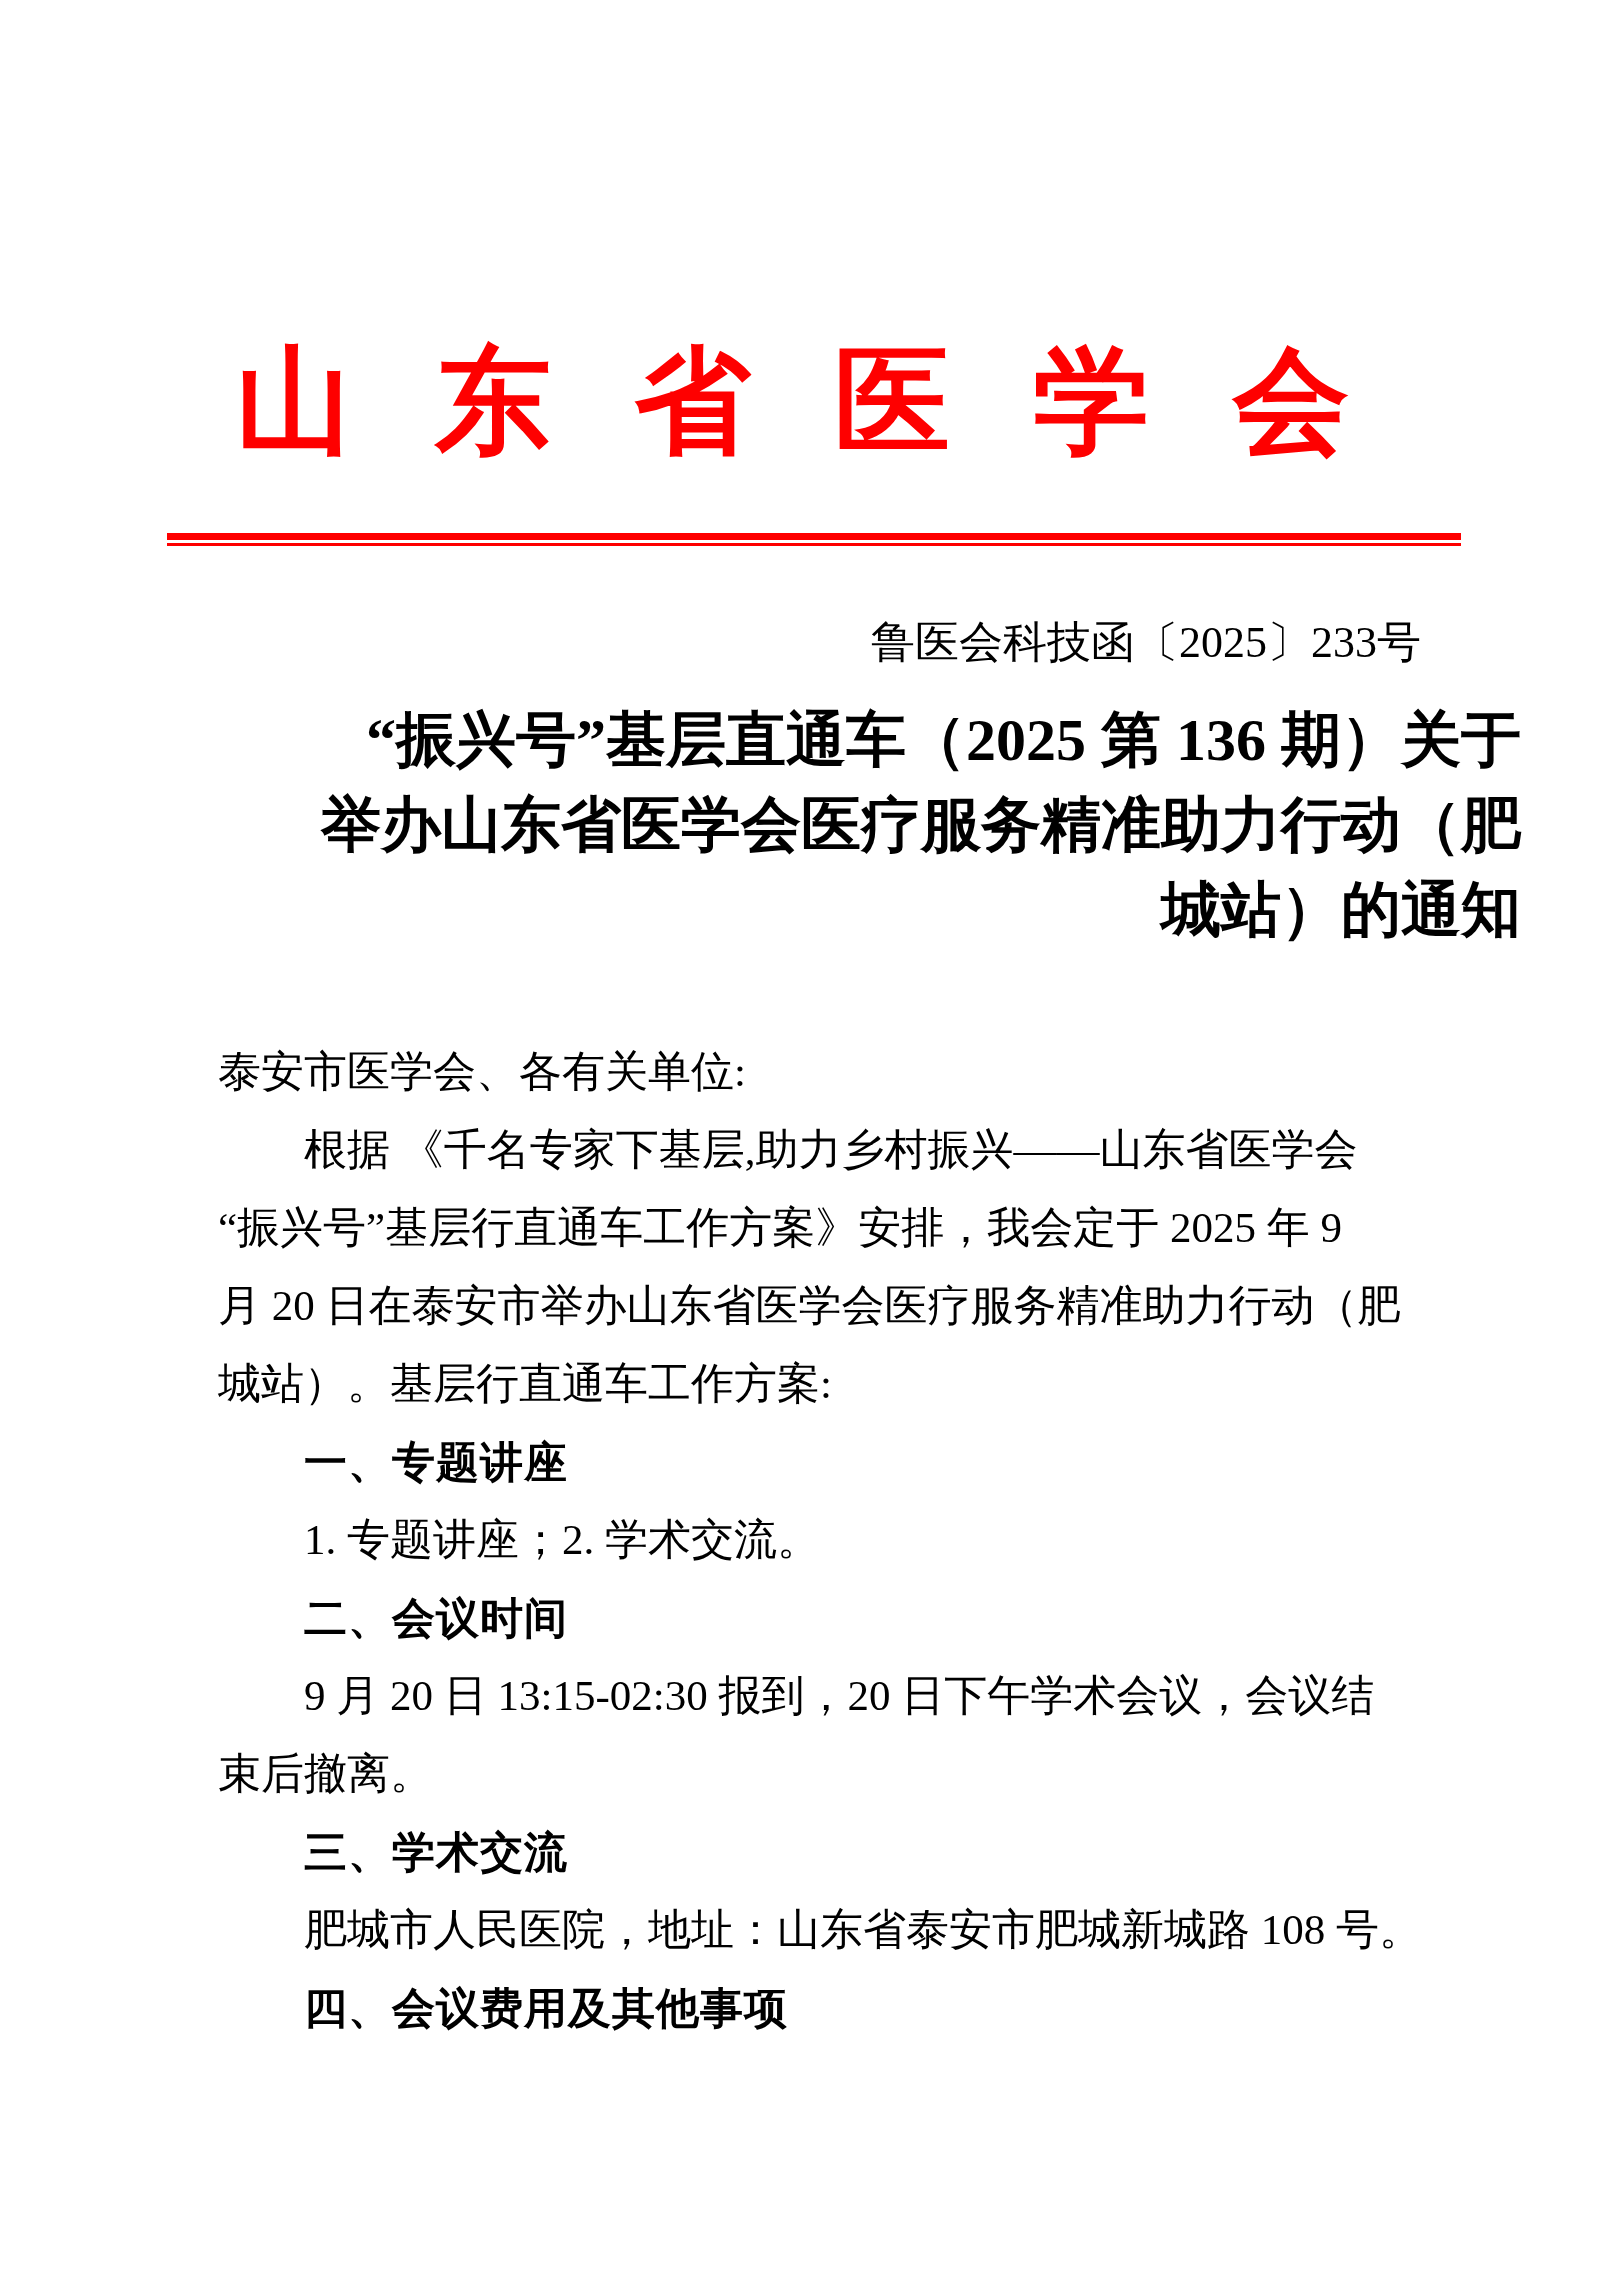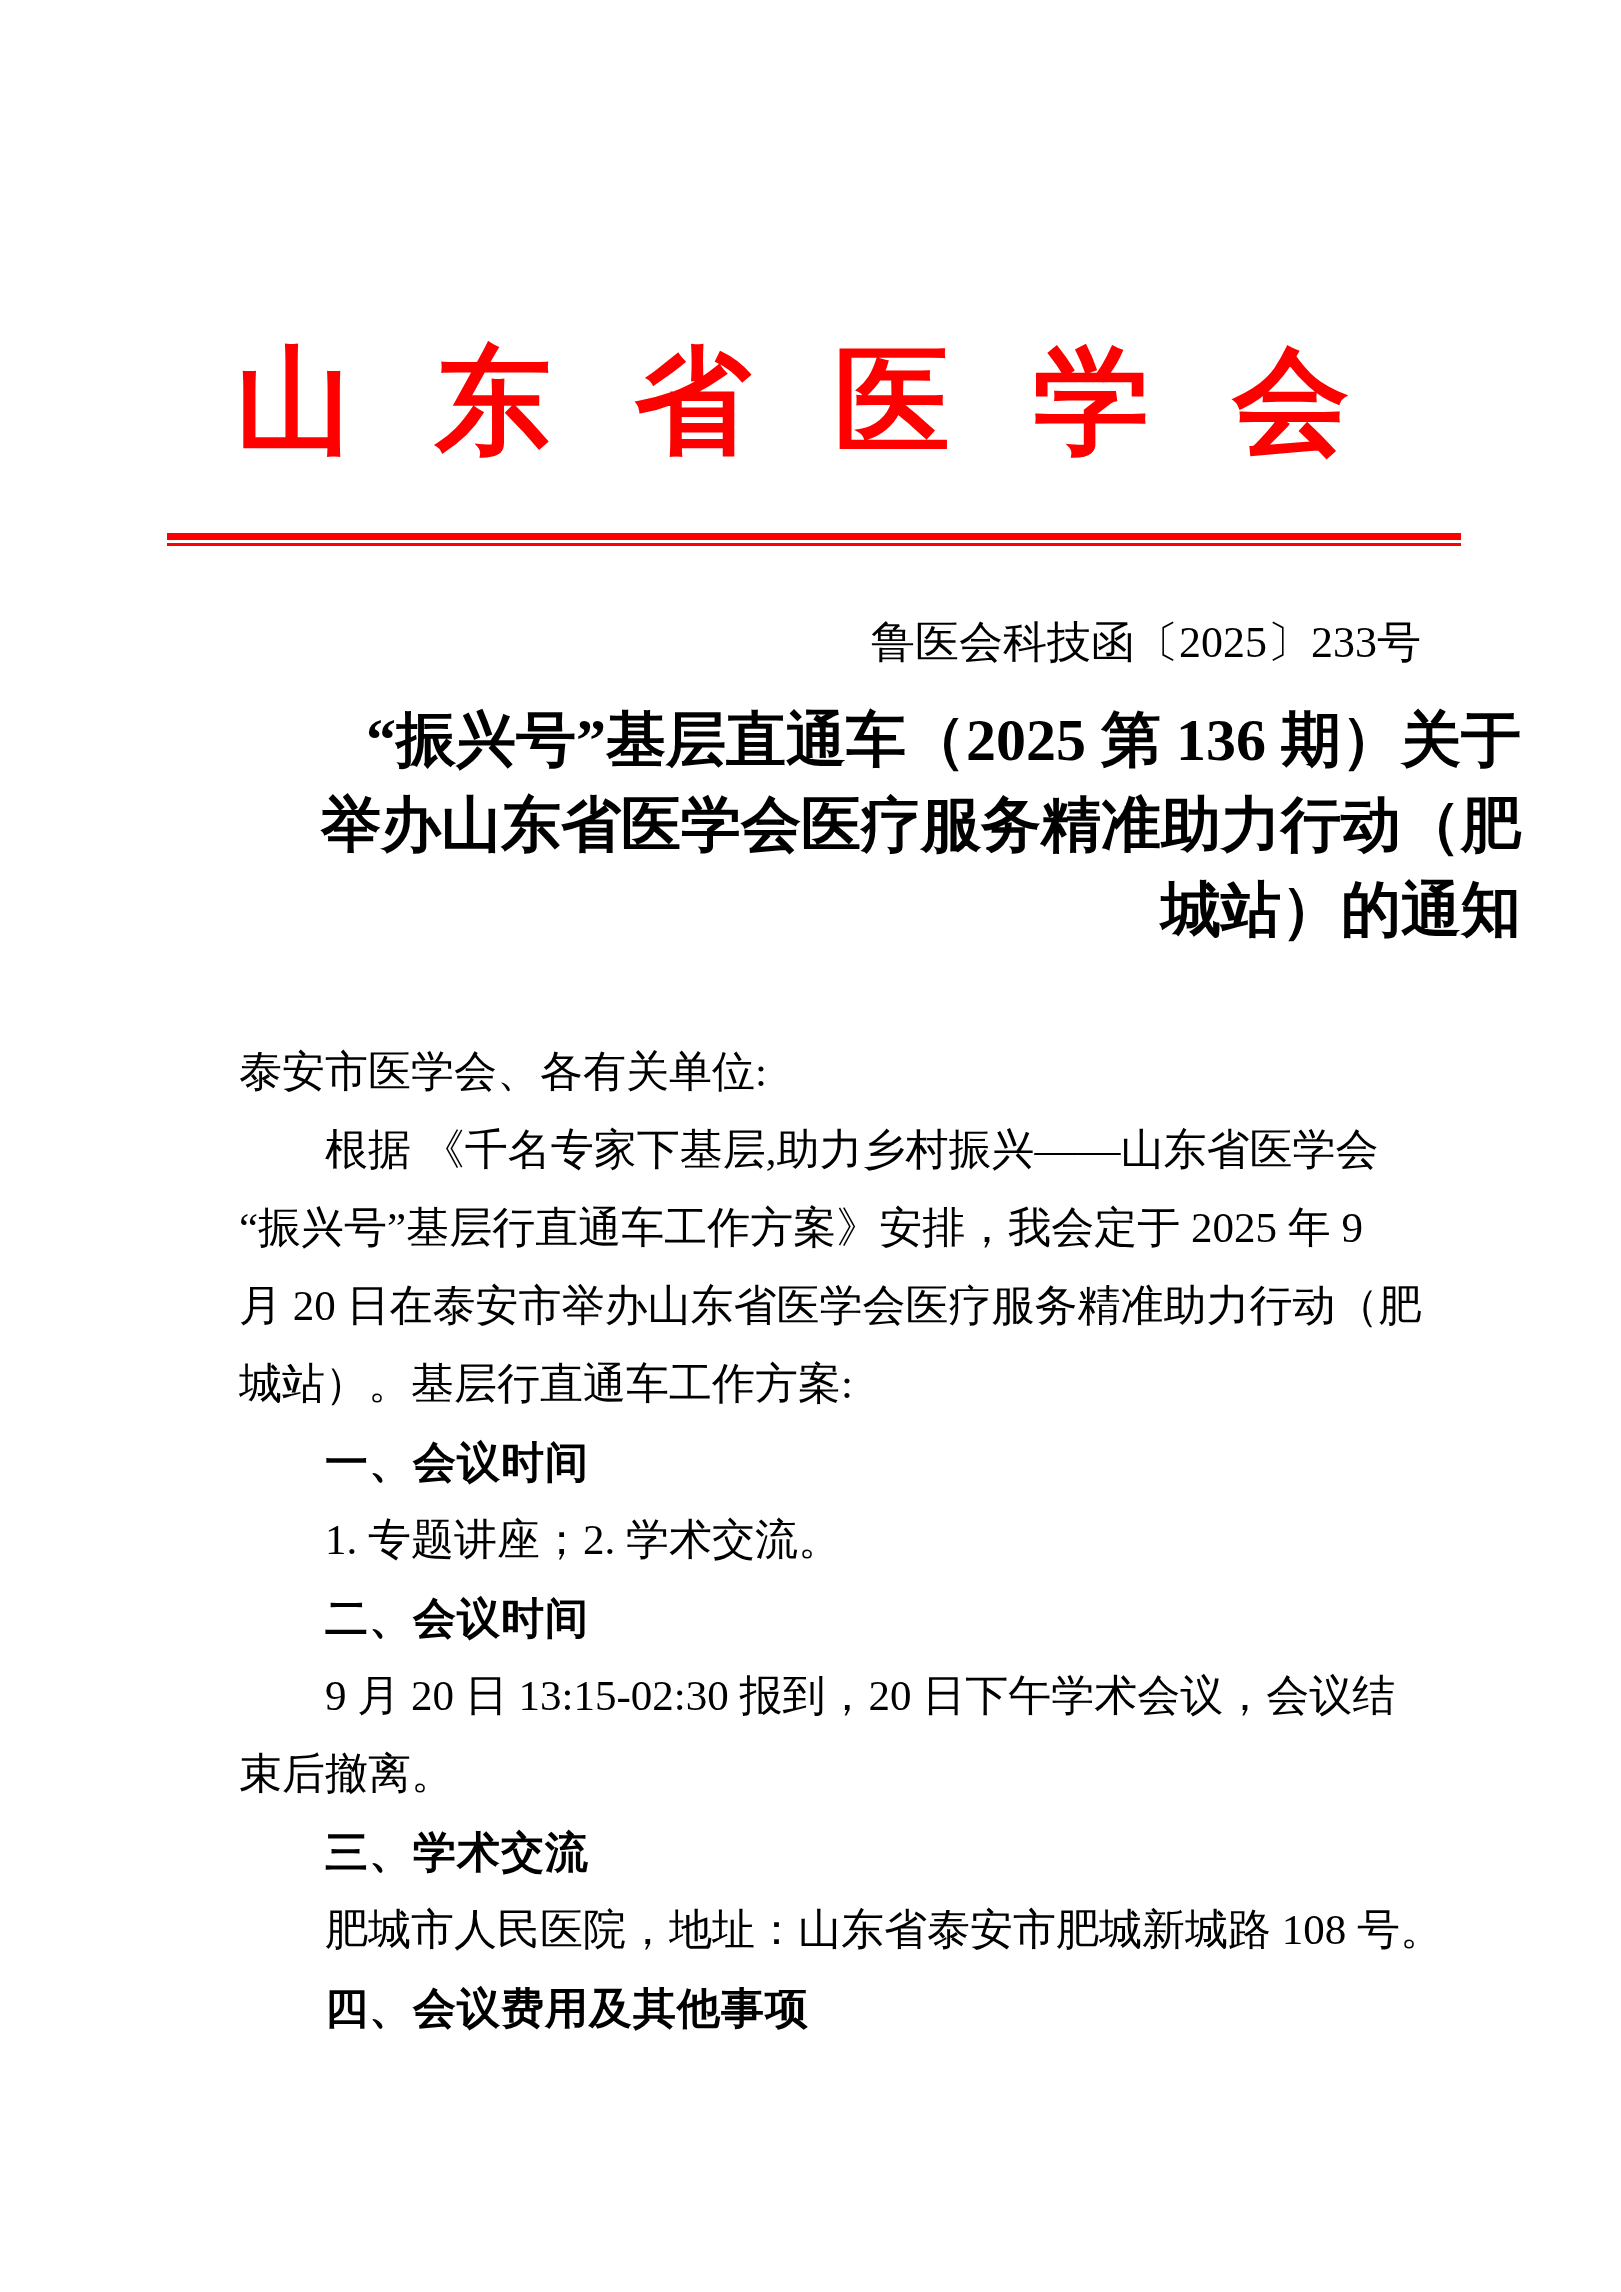--- a/index.html
+++ b/index.html
@@ -79,21 +79,20 @@
     position: absolute;
     top: 1033px;
     left: 218px;
     width: 1215px;
     font-size: 43px;
   }
   .doc-body .line {
     height: 78px;
     line-height: 78px;
     white-space: pre;
-    margin-left: 21px;
   }
   .doc-body .line.indent {
     padding-left: 86px;
   }
   .doc-body .line.heading {
     font-weight: bold;
     font-family: "Liberation Sans", "DejaVu Sans", sans-serif;
     letter-spacing: 1px;
   }
 </style>
@@ -113,21 +112,21 @@
     <div class="title-line">举办山东省医学会医疗服务精准助力行动（肥</div>
     <div class="title-line">城站）的通知</div>
   </div>
 
   <div class="doc-body">
       <div class="line">泰安市医学会、各有关单位:</div>
       <div class="line indent">根据 《千名专家下基层,助力乡村振兴——山东省医学会</div>
       <div class="line">“振兴号”基层行直通车工作方案》安排，我会定于 2025 年 9</div>
       <div class="line">月 20 日在泰安市举办山东省医学会医疗服务精准助力行动（肥</div>
       <div class="line">城站）。基层行直通车工作方案:</div>
-      <div class="line heading indent">一、会议时间</div>
+      <div class="line heading indent">一、专题讲座</div>
       <div class="line indent">1. 专题讲座；2. 学术交流。</div>
       <div class="line heading indent">二、会议时间</div>
       <div class="line indent">9 月 20 日 13:15-02:30 报到，20 日下午学术会议，会议结</div>
       <div class="line">束后撤离。</div>
       <div class="line heading indent">三、学术交流</div>
       <div class="line indent">肥城市人民医院，地址：山东省泰安市肥城新城路 108 号。</div>
       <div class="line heading indent">四、会议费用及其他事项</div>
     </div>
 
 </div>

